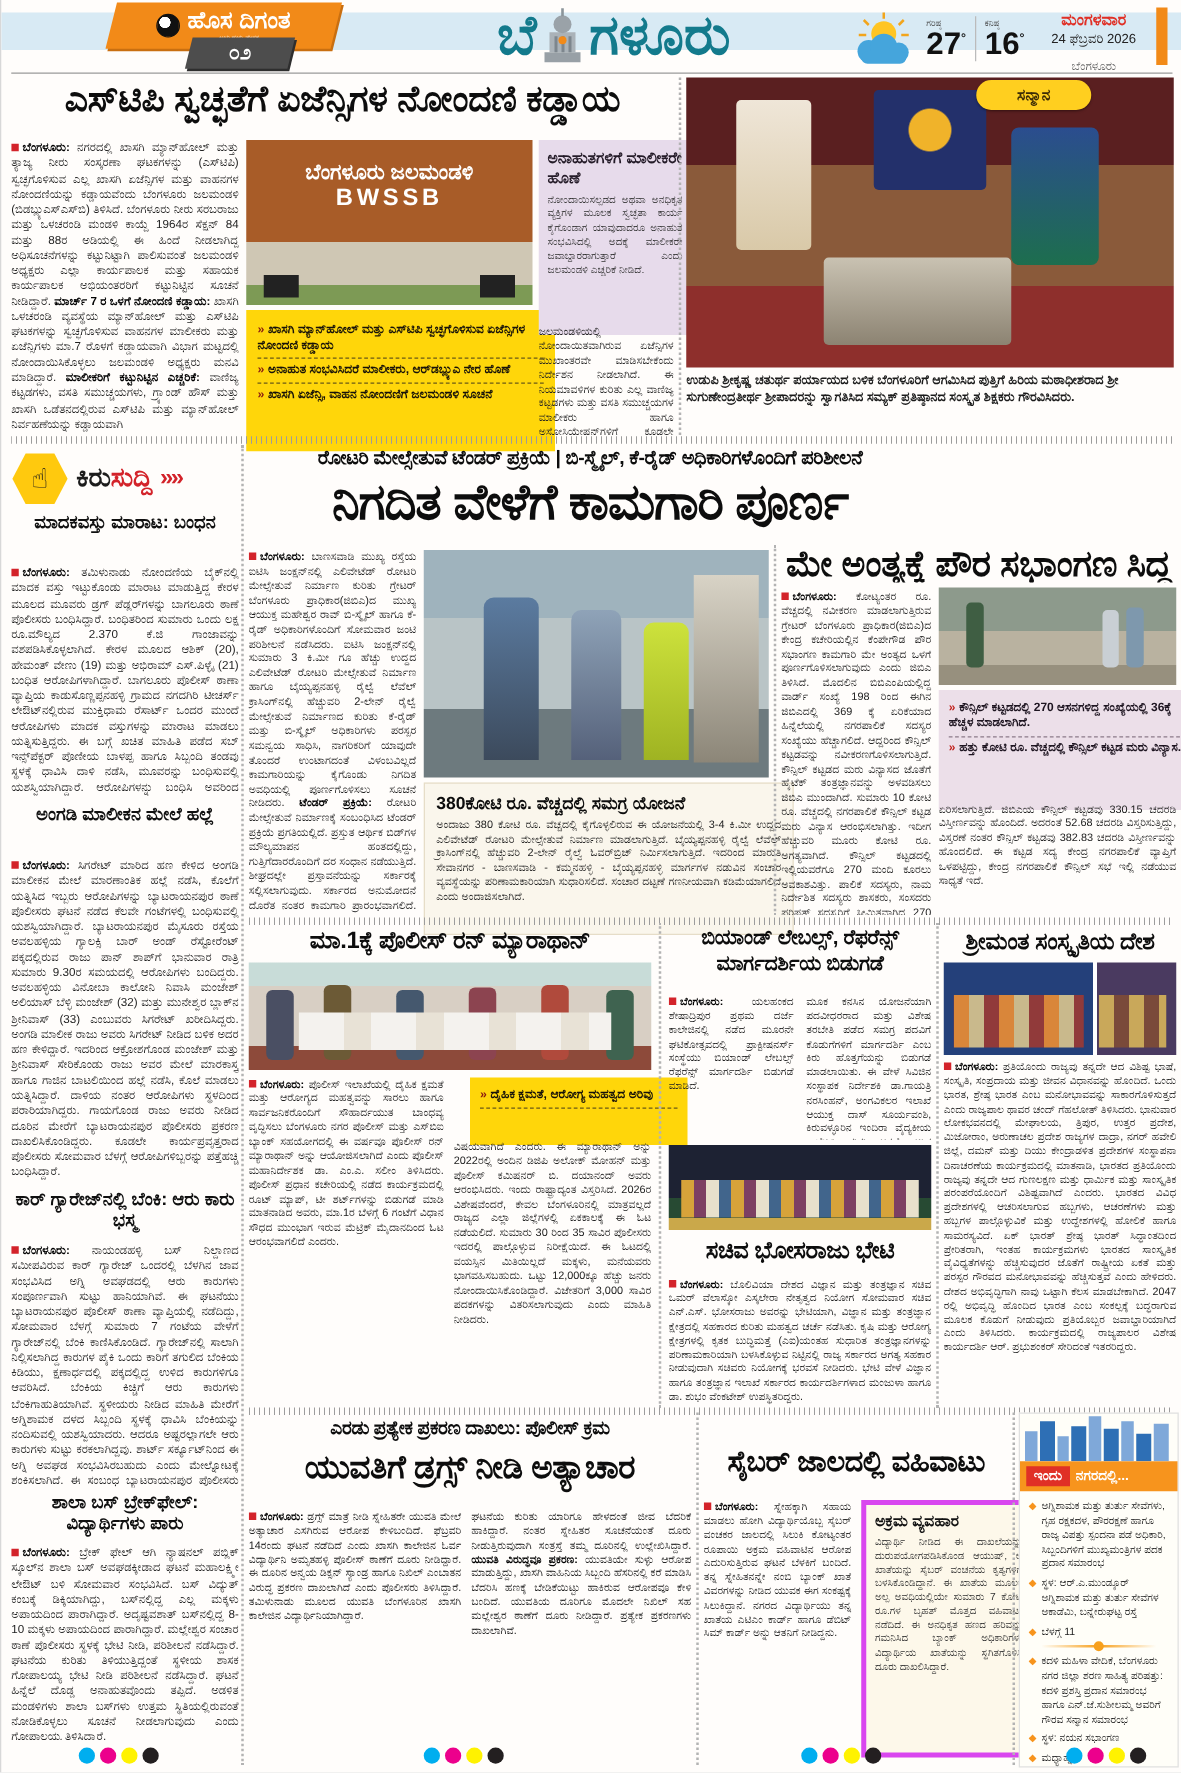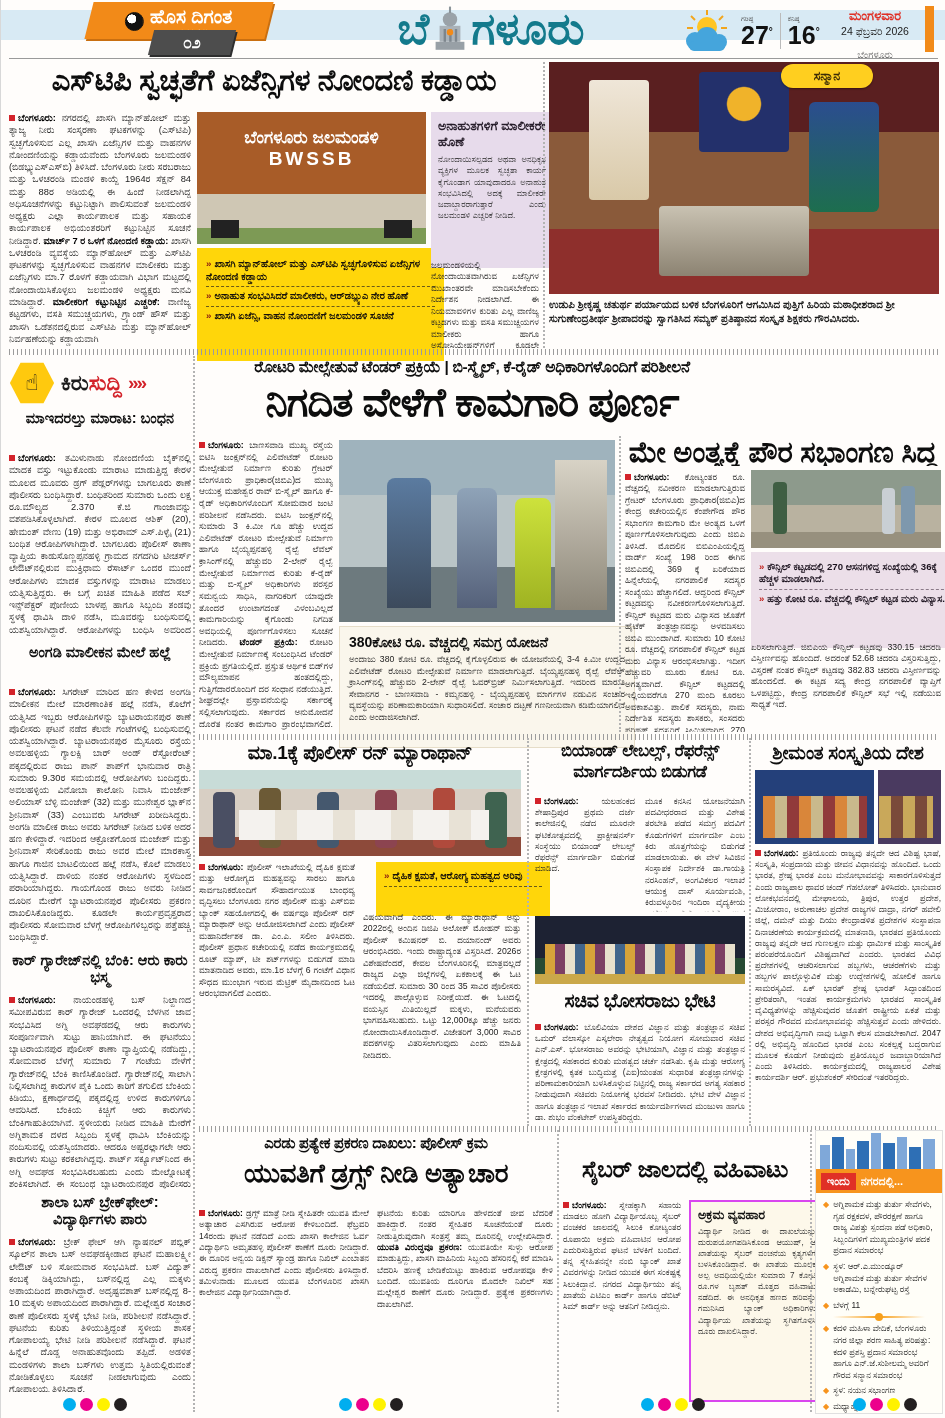--- a/index.html
+++ b/index.html
@@ -45,21 +45,21 @@
   .lavbox{background:#e7dbeb;padding:7px 7px;}
   .lavbox .t{font-weight:800;font-size:12.5px;line-height:1.25;color:#241b28;margin-bottom:4px;}
   .lavbox .b{font-size:8.3px;line-height:1.35;text-align:justify;color:#333;}
   .pinkbox{background:#ecdfe9;padding:6px 8px;}
   .pinkbox .it{font-size:9.6px;font-weight:bold;color:#1d1420;line-height:1.3;padding:3px 0;border-bottom:1px dashed #8b7b89;}
   .pinkbox .it:last-child{border-bottom:none;}
   .parr{color:#c1211c;font-weight:800;margin-right:3px;}
   .box380{background:#faf6ec;border:1px solid #e6ddc8;padding:7px 9px;}
   .box380 .t{font-weight:800;font-size:14px;margin-bottom:3px;color:#0d0d0d;}
   .box380 .b{font-size:8.7px;line-height:1.33;text-align:justify;}
-  .akrbox{background:#fdf8ea;border:2px solid #d946ef;padding:6px 7px;}
+  .akrbox{background:#fdf8ea;border:4px solid #d946ef;padding:6px 7px;}
   .akrbox .t{font-weight:800;font-size:12.5px;margin-bottom:3px;color:#111;}
   .akrbox .b{font-size:8.2px;line-height:1.35;text-align:justify;color:#333;}
   
   .kiru-hex{width:46px;height:44px;background:#ffc90e;clip-path:polygon(25% 4%,75% 4%,98% 50%,75% 96%,25% 96%,2% 50%);
             display:flex;align-items:center;justify-content:center;font-size:22px;color:#1b1b1b;}
   .kiru-title{font-size:21px;font-weight:800;}
   .kiru-red{color:#d3232a;}
   .kiru-chev{color:#d3232a;font-weight:800;font-size:19px;letter-spacing:-2px;}
   .kiru-h{font-size:14.5px;font-weight:800;text-align:center;line-height:1.2;color:#101010;}
   
@@ -178,21 +178,21 @@
   </div>
   <div class="abs cap ovh" style="left:548px;top:298px;width:390px;height:42px;">ಉಡುಪಿ ಶ್ರೀಕೃಷ್ಣ ಚತುರ್ಥ ಪರ್ಯಾಯದ ಬಳಿಕ ಬೆಂಗಳೂರಿಗೆ ಆಗಮಿಸಿದ ಪುತ್ತಿಗೆ ಹಿರಿಯ ಮಠಾಧೀಶರಾದ ಶ್ರೀ ಸುಗುಣೇಂದ್ರತೀರ್ಥ ಶ್ರೀಪಾದರನ್ನು ಸ್ವಾಗತಿಸಿದ ಸಮ್ಯಕ್ ಪ್ರತಿಷ್ಠಾನದ ಸಂಸ್ಕೃತ ಶಿಕ್ಷಕರು ಗೌರವಿಸಿದರು.</div>
 
   <div class="abs hatch" style="left:8px;top:349px;width:929px;"></div>
 
   <div class="abs" style="left:8px;top:360px;width:182px;height:46px;display:flex;align-items:center;gap:6px;">
     <div class="kiru-hex">☝</div>
     <div class="kiru-title"><span>ಕಿರು</span><span class="kiru-red">ಸುದ್ದಿ</span></div>
     <div class="kiru-chev">»»</div>
   </div>
-  <div class="abs kiru-h ovh" style="left:8px;top:410px;width:182px;height:38px;">ಮಾಇದರಲ್ತು ಮಾರಾಟ: ಬಂಧನ</div>
+  <div class="abs kiru-h ovh" style="left:8px;top:410px;width:182px;height:38px;">ಮಾದಕವಸ್ತು ಮಾರಾಟ: ಬಂಧನ</div>
   <div class="abs txt ovh" style="left:8px;top:452px;width:182px;height:186px;">
     <span class="sq"></span><b>ಬೆಂಗಳೂರು:</b> <span>ತಮಿಳುನಾಡು ನೋಂದಣಿಯ ಬೈಕ್‌ನಲ್ಲಿ ಮಾದಕ ವಸ್ತು ಇಟ್ಟುಕೊಂಡು ಮಾರಾಟ ಮಾಡುತ್ತಿದ್ದ ಕೇರಳ ಮೂಲದ ಮೂವರು ಡ್ರಗ್ ಪೆಡ್ಲರ್‌ಗಳನ್ನು ಬಾಗಲೂರು ಠಾಣೆ ಪೊಲೀಸರು ಬಂಧಿಸಿದ್ದಾರೆ. ಬಂಧಿತರಿಂದ ಸುಮಾರು ಒಂದು ಲಕ್ಷ ರೂ.ಮೌಲ್ಯದ 2.370 ಕೆ.ಜಿ ಗಾಂಜಾವನ್ನು ವಶಪಡಿಸಿಕೊಳ್ಳಲಾಗಿದೆ. ಕೇರಳ ಮೂಲದ ಆಶಿಕ್ (20), ಹೇಮಂತ್ ವೇಣು (19) ಮತ್ತು ಅಭಿರಾಮ್ ಎಸ್.ಪಿಳ್ಳೈ (21) ಬಂಧಿತ ಆರೋಪಿಗಳಾಗಿದ್ದಾರೆ. ಬಾಗಲೂರು ಪೊಲೀಸ್ ಠಾಣಾ ವ್ಯಾಪ್ತಿಯ ಕಾಡುಸೊಣ್ಣಪ್ಪನಹಳ್ಳಿ ಗ್ರಾಮದ ನಗದಗಿರಿ ಟೀಚರ್ಸ್ ಲೇಔಟ್‌ನಲ್ಲಿರುವ ಮುಕ್ತಿಧಾಮ ರೆಸಾರ್ಟ್ ಒಂದರ ಮುಂದೆ ಆರೋಪಿಗಳು ಮಾದಕ ವಸ್ತುಗಳನ್ನು ಮಾರಾಟ ಮಾಡಲು ಯತ್ನಿಸುತ್ತಿದ್ದರು. ಈ ಬಗ್ಗೆ ಖಚಿತ ಮಾಹಿತಿ ಪಡೆದ ಸಬ್ ಇನ್ಸ್‌ಪೆಕ್ಟರ್ ಪೊಣೀಯ ಬಾಳಪ್ಪ ಹಾಗೂ ಸಿಬ್ಬಂದಿ ತಂಡವು ಸ್ಥಳಕ್ಕೆ ಧಾವಿಸಿ ದಾಳಿ ನಡೆಸಿ, ಮೂವರನ್ನು ಬಂಧಿಸುವಲ್ಲಿ ಯಶಸ್ವಿಯಾಗಿದ್ದಾರೆ. ಆರೋಪಿಗಳನ್ನು ಬಂಧಿಸಿ ಅವರಿಂದ ಮಾಲನ್ನು ವಶಪಡಿಸಿಕೊಂಡು ನ್ಯಾಯಾಂಗ ಬಂಧನಕ್ಕೆ ಒಪ್ಪಿಸಿದ್ದಾರೆ.</span>
   </div>
   <div class="abs kiru-h ovh" style="left:8px;top:644px;width:182px;height:38px;">ಅಂಗಡಿ ಮಾಲೀಕನ ಮೇಲೆ ಹಲ್ಲೆ</div>
   <div class="abs txt ovh" style="left:8px;top:686px;width:182px;height:262px;">
     <span class="sq"></span><b>ಬೆಂಗಳೂರು:</b> <span>ಸಿಗರೇಟ್ ಮಾರಿದ ಹಣ ಕೇಳಿದ ಅಂಗಡಿ ಮಾಲೀಕನ ಮೇಲೆ ಮಾರಣಾಂತಿಕ ಹಲ್ಲೆ ನಡೆಸಿ, ಕೊಲೆಗೆ ಯತ್ನಿಸಿದ ಇಬ್ಬರು ಆರೋಪಿಗಳನ್ನು ಬ್ಯಾಟರಾಯನಪುರ ಠಾಣೆ ಪೊಲೀಸರು ಘಟನೆ ನಡೆದ ಕೆಲವೇ ಗಂಟೆಗಳಲ್ಲಿ ಬಂಧಿಸುವಲ್ಲಿ ಯಶಸ್ವಿಯಾಗಿದ್ದಾರೆ. ಬ್ಯಾಟರಾಯನಪುರ ಮೈಸೂರು ರಸ್ತೆಯ ಅವಲಹಳ್ಳಿಯ ಗ್ಯಾಲಕ್ಸಿ ಬಾರ್ ಅಂಡ್ ರೆಸ್ಟೋರೆಂಟ್ ಪಕ್ಕದಲ್ಲಿರುವ ರಾಜು ಪಾನ್ ಶಾಪ್‌ಗೆ ಭಾನುವಾರ ರಾತ್ರಿ ಸುಮಾರು 9.30ರ ಸಮಯದಲ್ಲಿ ಆರೋಪಿಗಳು ಬಂದಿದ್ದರು. ಅವಲಹಳ್ಳಿಯ ವಿನೋಬಾ ಕಾಲೋನಿ ನಿವಾಸಿ ಮಂಜೇಶ್ ಅಲಿಯಾಸ್ ಬೆಳ್ಳಿ ಮಂಜೇಶ್ (32) ಮತ್ತು ಮುನೇಶ್ವರ ಬ್ಲಾಕ್‌ನ ಶ್ರೀನಿವಾಸ್ (33) ಎಂಬುವರು ಸಿಗರೇಟ್ ಖರೀದಿಸಿದ್ದರು. ಅಂಗಡಿ ಮಾಲೀಕ ರಾಜು ಅವರು ಸಿಗರೇಟ್ ನೀಡಿದ ಬಳಿಕ ಅದರ ಹಣ ಕೇಳಿದ್ದಾರೆ. ಇದರಿಂದ ಆಕ್ರೋಶಗೊಂಡ ಮಂಜೇಶ್ ಮತ್ತು ಶ್ರೀನಿವಾಸ್ ಸೇರಿಕೊಂಡು ರಾಜು ಅವರ ಮೇಲೆ ಮಾರಕಾಸ್ತ್ರ ಹಾಗೂ ಗಾಜಿನ ಬಾಟಲಿಯಿಂದ ಹಲ್ಲೆ ನಡೆಸಿ, ಕೊಲೆ ಮಾಡಲು ಯತ್ನಿಸಿದ್ದಾರೆ. ದಾಳಿಯ ನಂತರ ಆರೋಪಿಗಳು ಸ್ಥಳದಿಂದ ಪರಾರಿಯಾಗಿದ್ದರು. ಗಾಯಗೊಂಡ ರಾಜು ಅವರು ನೀಡಿದ ದೂರಿನ ಮೇರೆಗೆ ಬ್ಯಾಟರಾಯನಪುರ ಪೊಲೀಸರು ಪ್ರಕರಣ ದಾಖಲಿಸಿಕೊಂಡಿದ್ದರು. ಕೂಡಲೇ ಕಾರ್ಯಪ್ರವೃತ್ತರಾದ ಪೊಲೀಸರು ಸೋಮವಾರ ಬೆಳಗ್ಗೆ ಆರೋಪಿಗಳಿಬ್ಬರನ್ನು ಪತ್ತೆಹಚ್ಚಿ ಬಂಧಿಸಿದ್ದಾರೆ.</span>
   </div>
   <div class="abs kiru-h ovh" style="left:8px;top:952px;width:182px;height:38px;">ಕಾರ್ ಗ್ಯಾರೇಜ್‌ನಲ್ಲಿ ಬೆಂಕಿ: ಆರು ಕಾರು ಭಸ್ಮ</div>
   <div class="abs txt ovh" style="left:8px;top:994px;width:182px;height:196px;">
     <span class="sq"></span><b>ಬೆಂಗಳೂರು:</b> <span>ನಾಯಂಡಹಳ್ಳಿ ಬಸ್ ನಿಲ್ದಾಣದ ಸಮೀಪವಿರುವ ಕಾರ್ ಗ್ಯಾರೇಜ್ ಒಂದರಲ್ಲಿ ಬೆಳಗಿನ ಜಾವ ಸಂಭವಿಸಿದ ಅಗ್ನಿ ಅವಘಡದಲ್ಲಿ ಆರು ಕಾರುಗಳು ಸಂಪೂರ್ಣವಾಗಿ ಸುಟ್ಟು ಹಾನಿಯಾಗಿವೆ. ಈ ಘಟನೆಯು ಬ್ಯಾಟರಾಯನಪುರ ಪೊಲೀಸ್ ಠಾಣಾ ವ್ಯಾಪ್ತಿಯಲ್ಲಿ ನಡೆದಿದ್ದು, ಸೋಮವಾರ ಬೆಳಗ್ಗೆ ಸುಮಾರು 7 ಗಂಟೆಯ ವೇಳೆಗೆ ಗ್ಯಾರೇಜ್‌ನಲ್ಲಿ ಬೆಂಕಿ ಕಾಣಿಸಿಕೊಂಡಿದೆ. ಗ್ಯಾರೇಜ್‌ನಲ್ಲಿ ಸಾಲಾಗಿ ನಿಲ್ಲಿಸಲಾಗಿದ್ದ ಕಾರುಗಳ ಪೈಕಿ ಒಂದು ಕಾರಿಗೆ ತಗುಲಿದ ಬೆಂಕಿಯ ಕಿಡಿಯು, ಕ್ಷಣಾರ್ಧದಲ್ಲಿ ಪಕ್ಕದಲ್ಲಿದ್ದ ಉಳಿದ ಕಾರುಗಳಿಗೂ ಆವರಿಸಿದೆ. ಬೆಂಕಿಯ ಕಿಚ್ಚಿಗೆ ಆರು ಕಾರುಗಳು ಬೆಂಕಿಗಾಹುತಿಯಾಗಿವೆ. ಸ್ಥಳೀಯರು ನೀಡಿದ ಮಾಹಿತಿ ಮೇರೆಗೆ ಅಗ್ನಿಶಾಮಕ ದಳದ ಸಿಬ್ಬಂದಿ ಸ್ಥಳಕ್ಕೆ ಧಾವಿಸಿ ಬೆಂಕಿಯನ್ನು ನಂದಿಸುವಲ್ಲಿ ಯಶಸ್ವಿಯಾದರು. ಆದರೂ ಅಷ್ಟರಲ್ಲಾಗಲೇ ಆರು ಕಾರುಗಳು ಸುಟ್ಟು ಕರಕಲಾಗಿದ್ದವು. ಶಾರ್ಟ್ ಸರ್ಕ್ಯೂಟ್‌ನಿಂದ ಈ ಅಗ್ನಿ ಅವಘಡ ಸಂಭವಿಸಿರಬಹುದು ಎಂದು ಮೇಲ್ನೋಟಕ್ಕೆ ಶಂಕಿಸಲಾಗಿದೆ. ಈ ಸಂಬಂಧ ಬ್ಯಾಟರಾಯನಪುರ ಪೊಲೀಸರು ಪ್ರಕರಣ ದಾಖಲಿಸಿಕೊಂಡಿದ್ದು ತನಿಖೆ ಮುಂದುವರಿಸಿದ್ದಾರೆ.</span>

